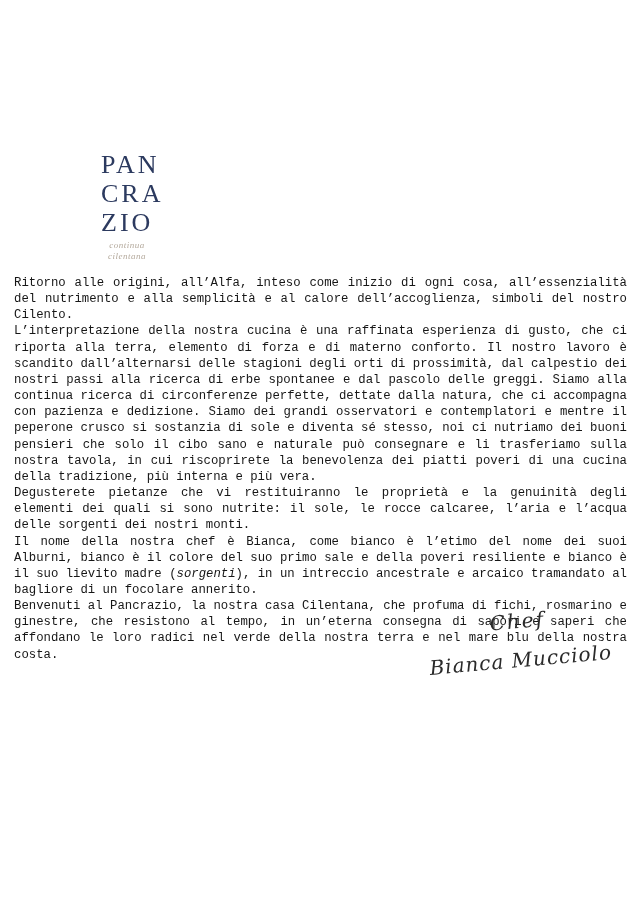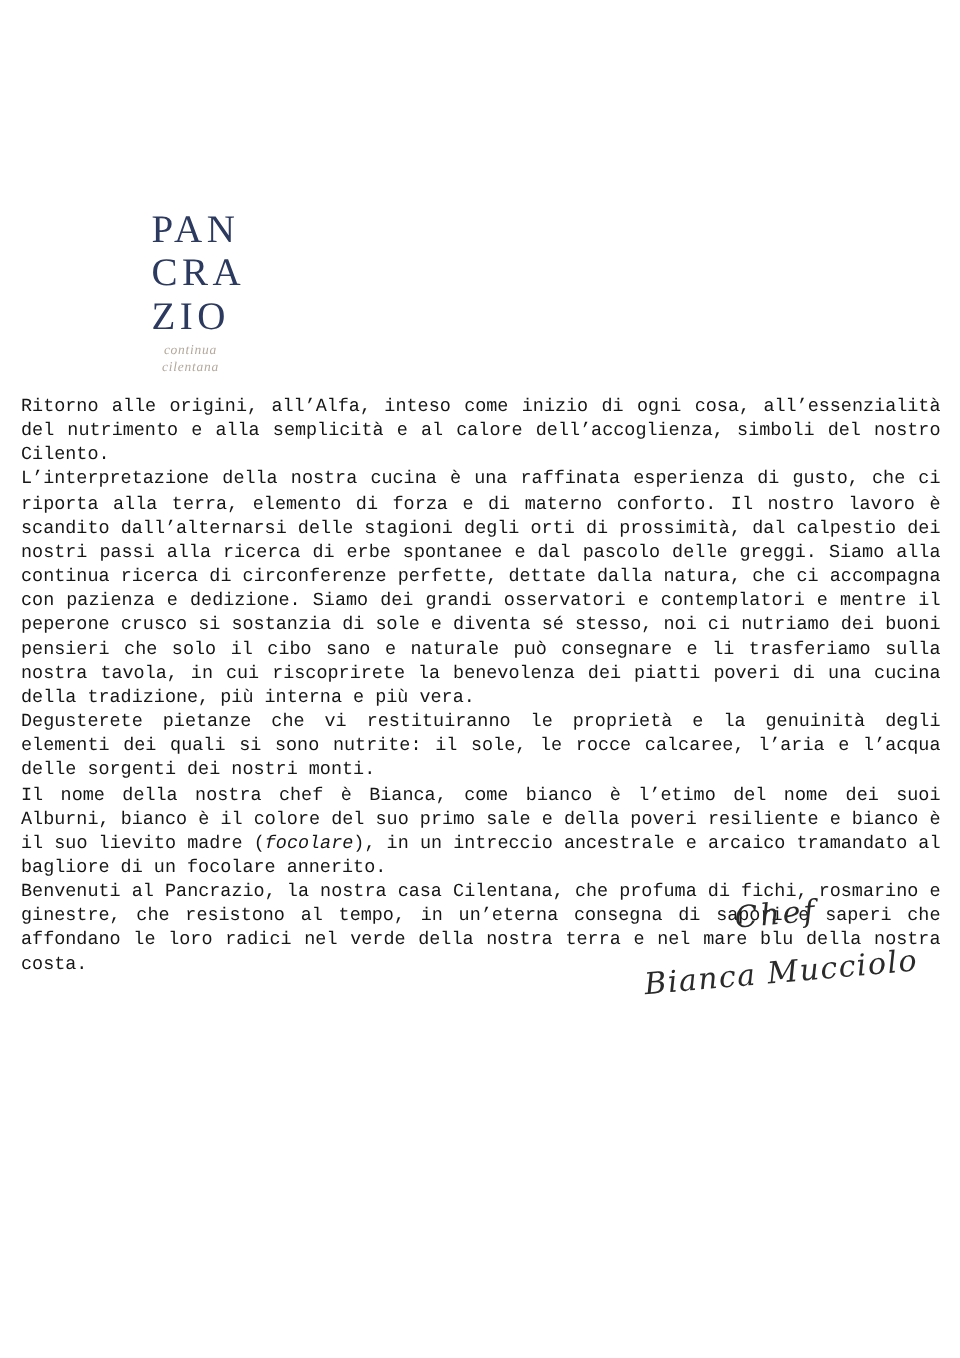--- a/index.html
+++ b/index.html
@@ -1,21 +1,21 @@
 <!DOCTYPE html>
 <html><head>
 <meta charset="utf-8">
 <style>
   * { margin: 0; padding: 0; box-sizing: border-box; }
   html, body { background: #ffffff; }
   .page {
     position: relative;
     width: 640px;
     height: 720px;
-    margin: 0 auto;
+    margin: 12px auto;
     background: #ffffff;
     font-family: "Liberation Serif", serif;
     overflow: hidden;
     padding-left: 14px;
   }
 
   
   .logo {
     position: absolute;
     left: 101px;
@@ -148,21 +148,21 @@
     <div class="logo-subs">
       <div class="logo-sub">continua</div>
       <div class="logo-sub">cilentana</div>
     </div>
   </div>
 
   <div class="body-text">
     <p>Ritorno alle origini, all’Alfa, inteso come inizio di ogni cosa, all’essenzialità del nutrimento e alla semplicità e al calore dell’accoglienza, simboli del nostro Cilento.</p>
     <p>L’interpretazione della nostra cucina è una raffinata esperienza di gusto, che ci riporta alla terra, elemento di forza e di materno conforto. Il nostro lavoro è scandito dall’alternarsi delle stagioni degli orti di prossimità, dal calpestio dei nostri passi alla ricerca di erbe spontanee e dal pascolo delle greggi. Siamo alla continua ricerca di circonferenze perfette, dettate dalla natura, che ci accompagna con pazienza e dedizione. Siamo dei grandi osservatori e contemplatori e mentre il peperone crusco si sostanzia di sole e diventa sé stesso, noi ci nutriamo dei buoni pensieri che solo il cibo sano e naturale può consegnare e li trasferiamo sulla nostra tavola, in cui riscoprirete la benevolenza dei piatti poveri di una cucina della tradizione, più interna e più vera.</p>
     <p>Degusterete pietanze che vi restituiranno le proprietà e la genuinità degli elementi dei quali si sono nutrite: il sole, le rocce calcaree, l’aria e l’acqua delle sorgenti dei nostri monti.</p>
-    <p><span>Il nome della nostra chef è Bianca, come bianco è l’etimo del nome dei suoi Alburni, bianco è il colore del suo primo sale e della poveri resiliente e bianco è il suo lievito madre (</span><i>focolare</i><span>), in un intreccio ancestrale e arcaico tramandato al bagliore di un focolare annerito.</span></p>
+    <p><span>Il nome della nostra chef è Bianca, come bianco è l’etimo del nome dei suoi Alburni, bianco è il colore del suo primo sale e della poveri resiliente e bianco è il suo lievito madre (</span><i>sorgenti</i><span>), in un intreccio ancestrale e arcaico tramandato al bagliore di un focolare annerito.</span></p>
     <p>Benvenuti al Pancrazio, la nostra casa Cilentana, che profuma di fichi, rosmarino e ginestre, che resistono al tempo, in un’eterna consegna di sapori e saperi che affondano le loro radici nel verde della nostra terra e nel mare blu della nostra costa.</p>
   </div>
 
   <div class="signature">
     <div class="sig-chef">Chef</div>
     <div class="sig-name">Bianca Mucciolo</div>
   </div>
 
   <div>
 

